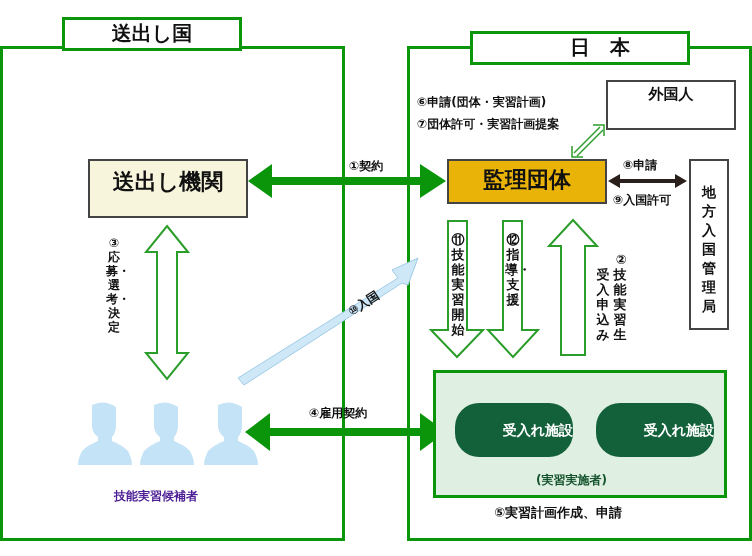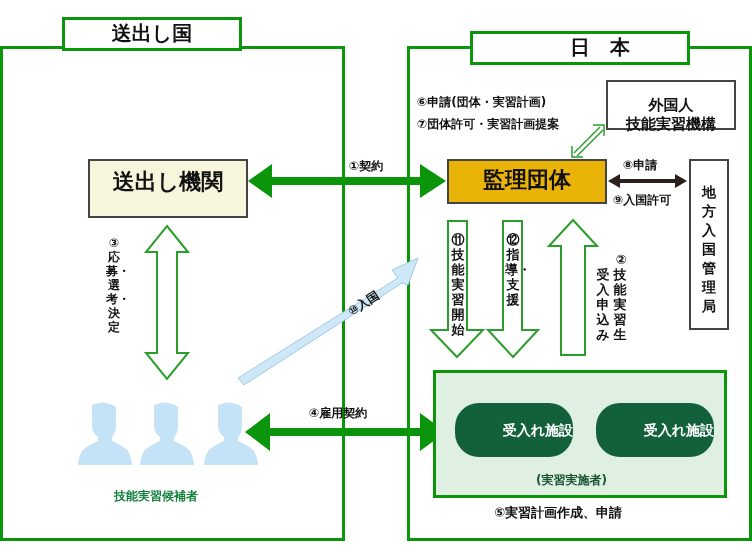--- a/index.html
+++ b/index.html
@@ -79,23 +79,22 @@
 </svg>
 
 <div class="box" style="left:88px;top:159px;width:160px;height:59px;background:#f7f5dc;font-size:22px;line-height:41px;">
   <span>送出し機関</span>
 </div>
 
 <div class="box" style="left:447px;top:159px;width:160px;height:45px;background:#eab308;font-size:22px;line-height:41px;font-family:Liberation Mono, monospace;">
   <span>監理団体</span>
 </div>
 
-<div class="box" style="left:606px;top:80px;width:130px;height:50px;background:#fff;font-size:15px;line-height:19px;padding-top:14px;">
+<div class="box" style="left:606px;top:80px;width:130px;height:50px;background:#fff;font-size:15px;line-height:19px;padding-top:3px;">
   <div>外国人</div>
-  <div>技能実習機構</div>
 </div>
 
 <div class="box" style="left:689px;top:159px;width:40px;height:171px;background:#fff;">
   <div class="vtext" style="left:10px;top:22px;font-size:14px;line-height:19px;">地方入国管理局</div>
 </div>
 
 <div class="lbl" style="left:417px;top:94px;">⑥申請(団体・実習計画)</div>
 <div class="lbl" style="left:417px;top:116px;">⑦団体許可・実習計画提案</div>
 <div class="lbl" style="left:349px;top:158px;">①契約</div>
 <div class="lbl" style="left:623px;top:157px;">⑧申請</div>
@@ -105,19 +104,19 @@
 <div class="vtext" style="left:450px;top:232px;">⑪技能実習開始</div>
 <div class="vtext" style="left:505px;top:232px;">⑫指導・支援</div>
 <div class="vtext" style="left:613px;top:252px;">②</div>
 <div class="vtext" style="left:595px;top:267px;">受入申込み</div>
 <div class="vtext" style="left:612px;top:267px;">技能実習生</div>
 
 <div class="lbl" style="left:345px;top:306px;transform:rotate(-33deg);transform-origin:left top;">⑩入国</div>
 
 <div class="lbl" style="left:309px;top:405px;">④雇用契約</div>
 
-<div class="lbl" style="left:114px;top:488px;color:#15803d;">技能実習候補者</div>
+<div class="lbl" style="left:114px;top:488px;color:#4c1d95;">技能実習候補者</div>
 
 <div class="abs" style="left:433px;top:370px;width:294px;height:128px;background:#dfefe1;border:3px solid #0a950a;box-sizing:border-box;"></div>
 <div class="pill" style="left:455px;top:403px;">受入れ施設</div>
 <div class="pill" style="left:596px;top:403px;">受入れ施設</div>
 <div class="lbl" style="left:536px;top:472px;color:#14532d;">(実習実施者)</div>
 <div class="lbl" style="left:494px;top:504px;font-size:13px;">⑤実習計画作成、申請</div>
 
 </body></html>

